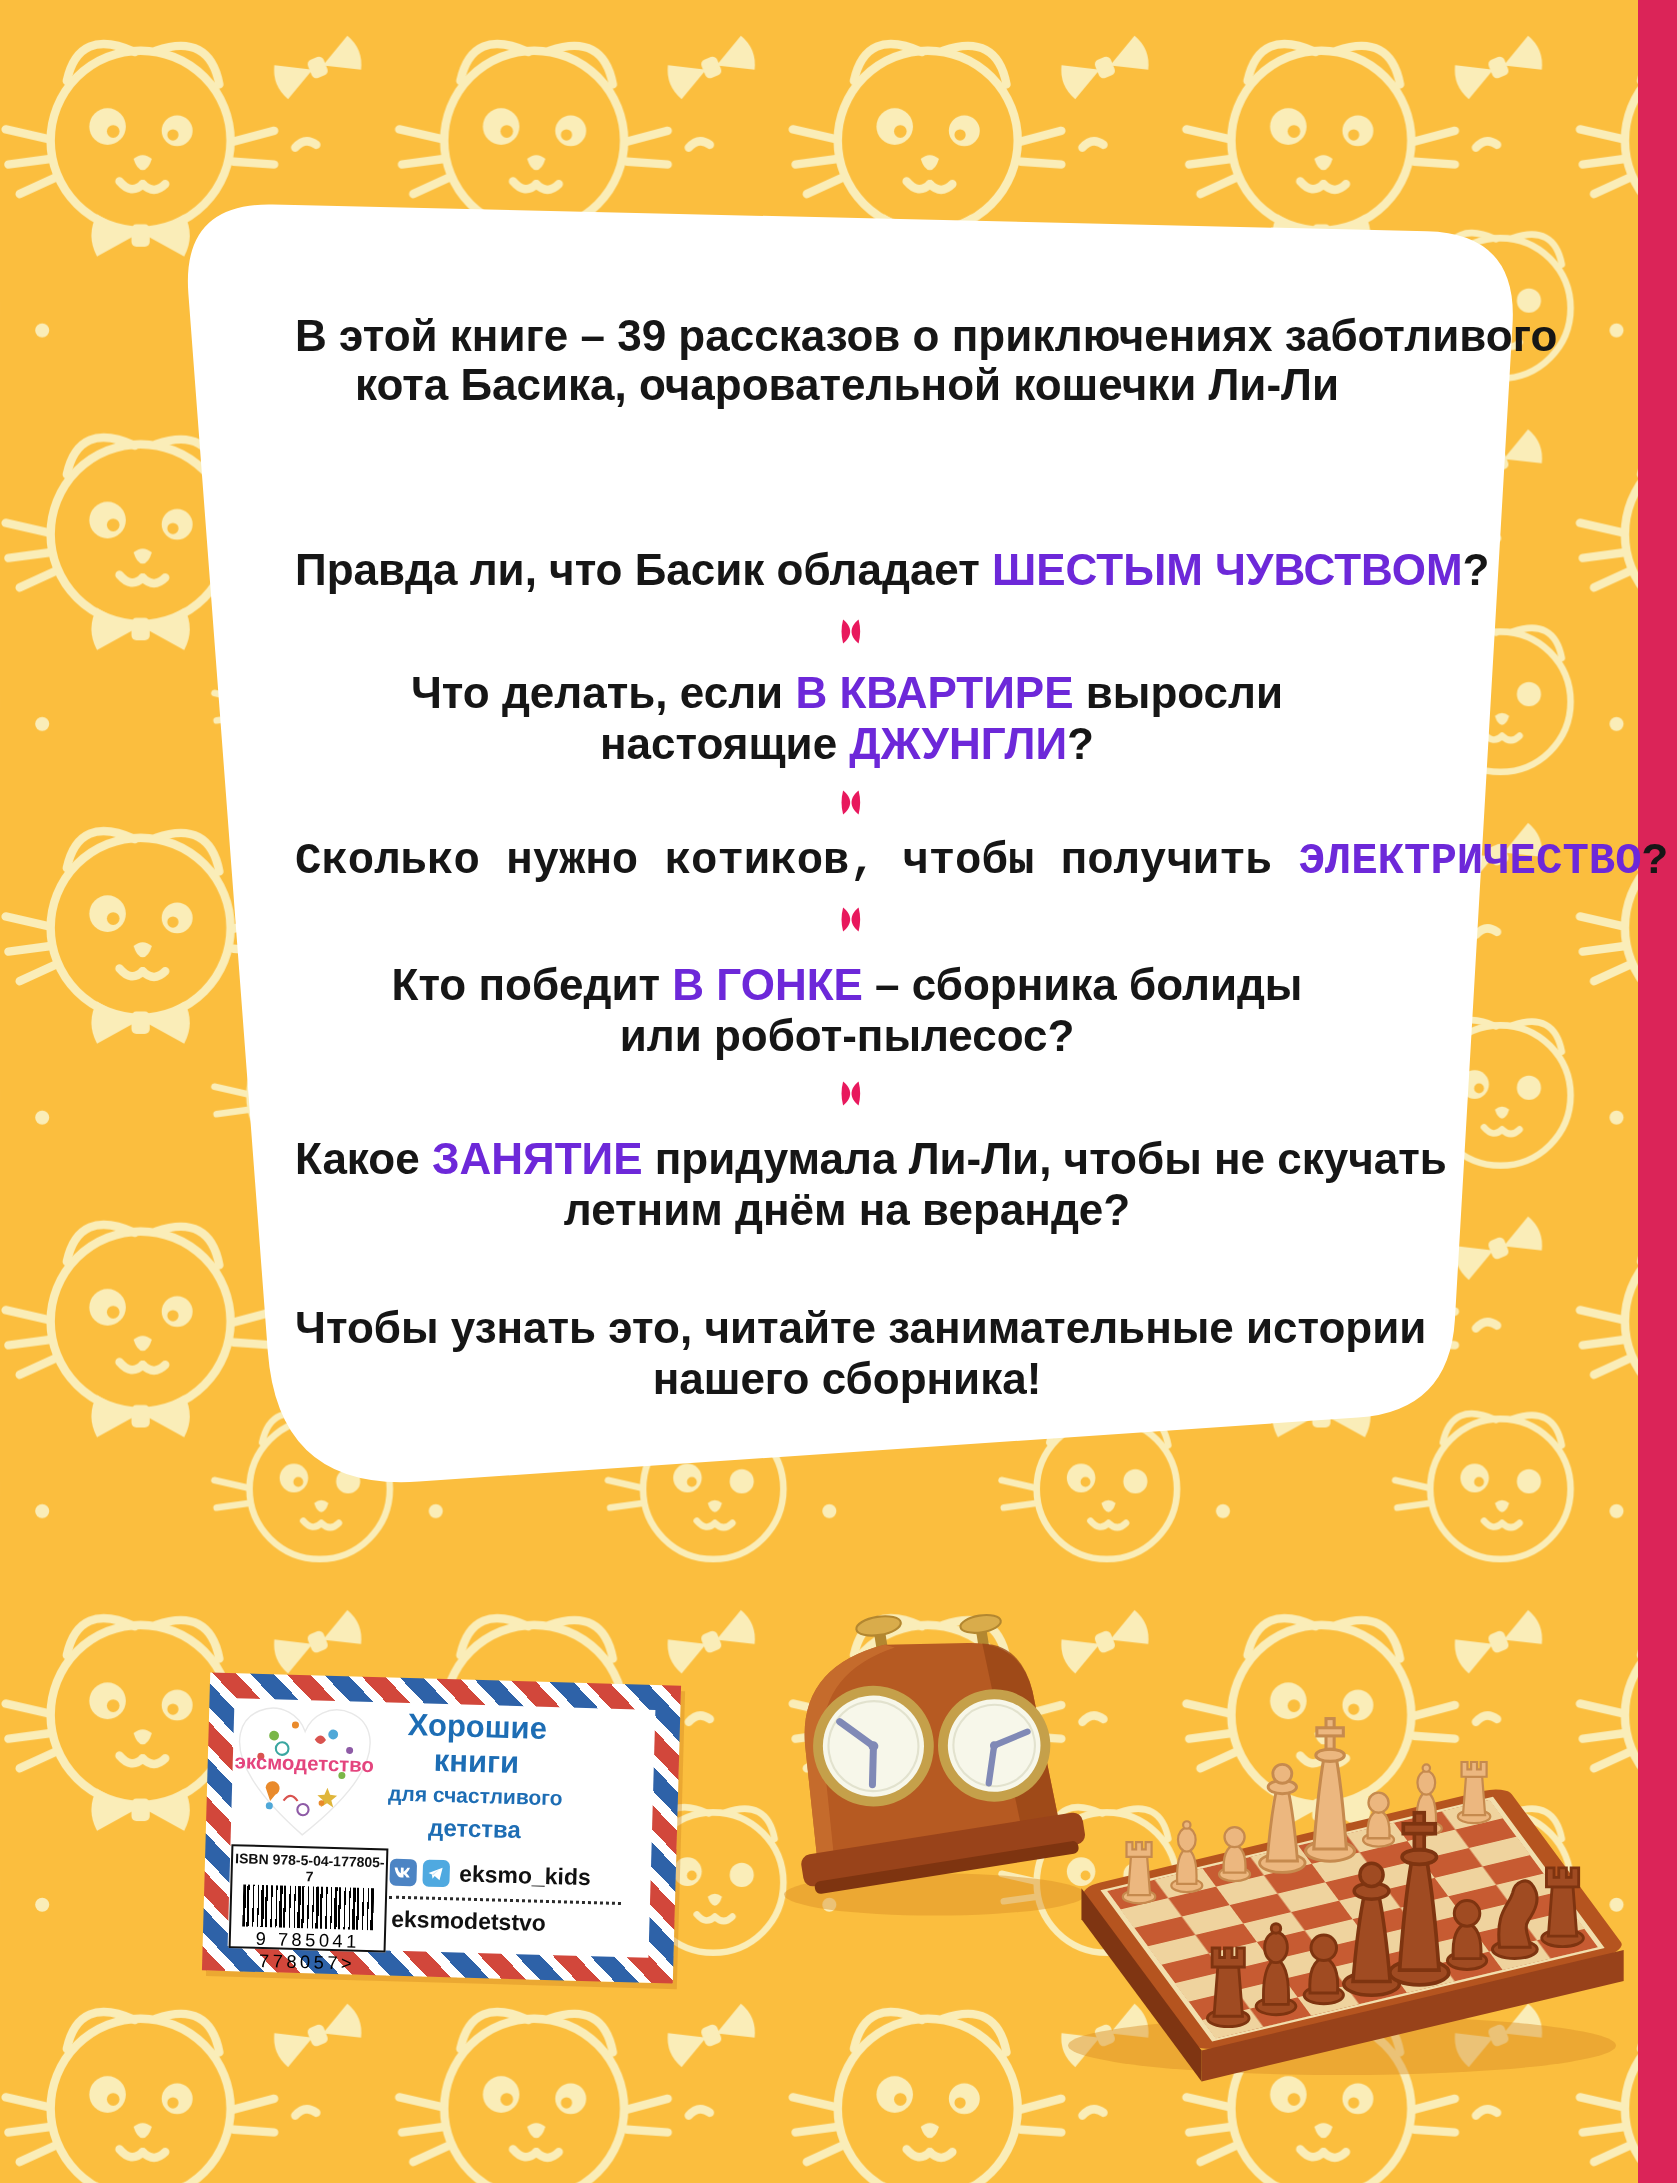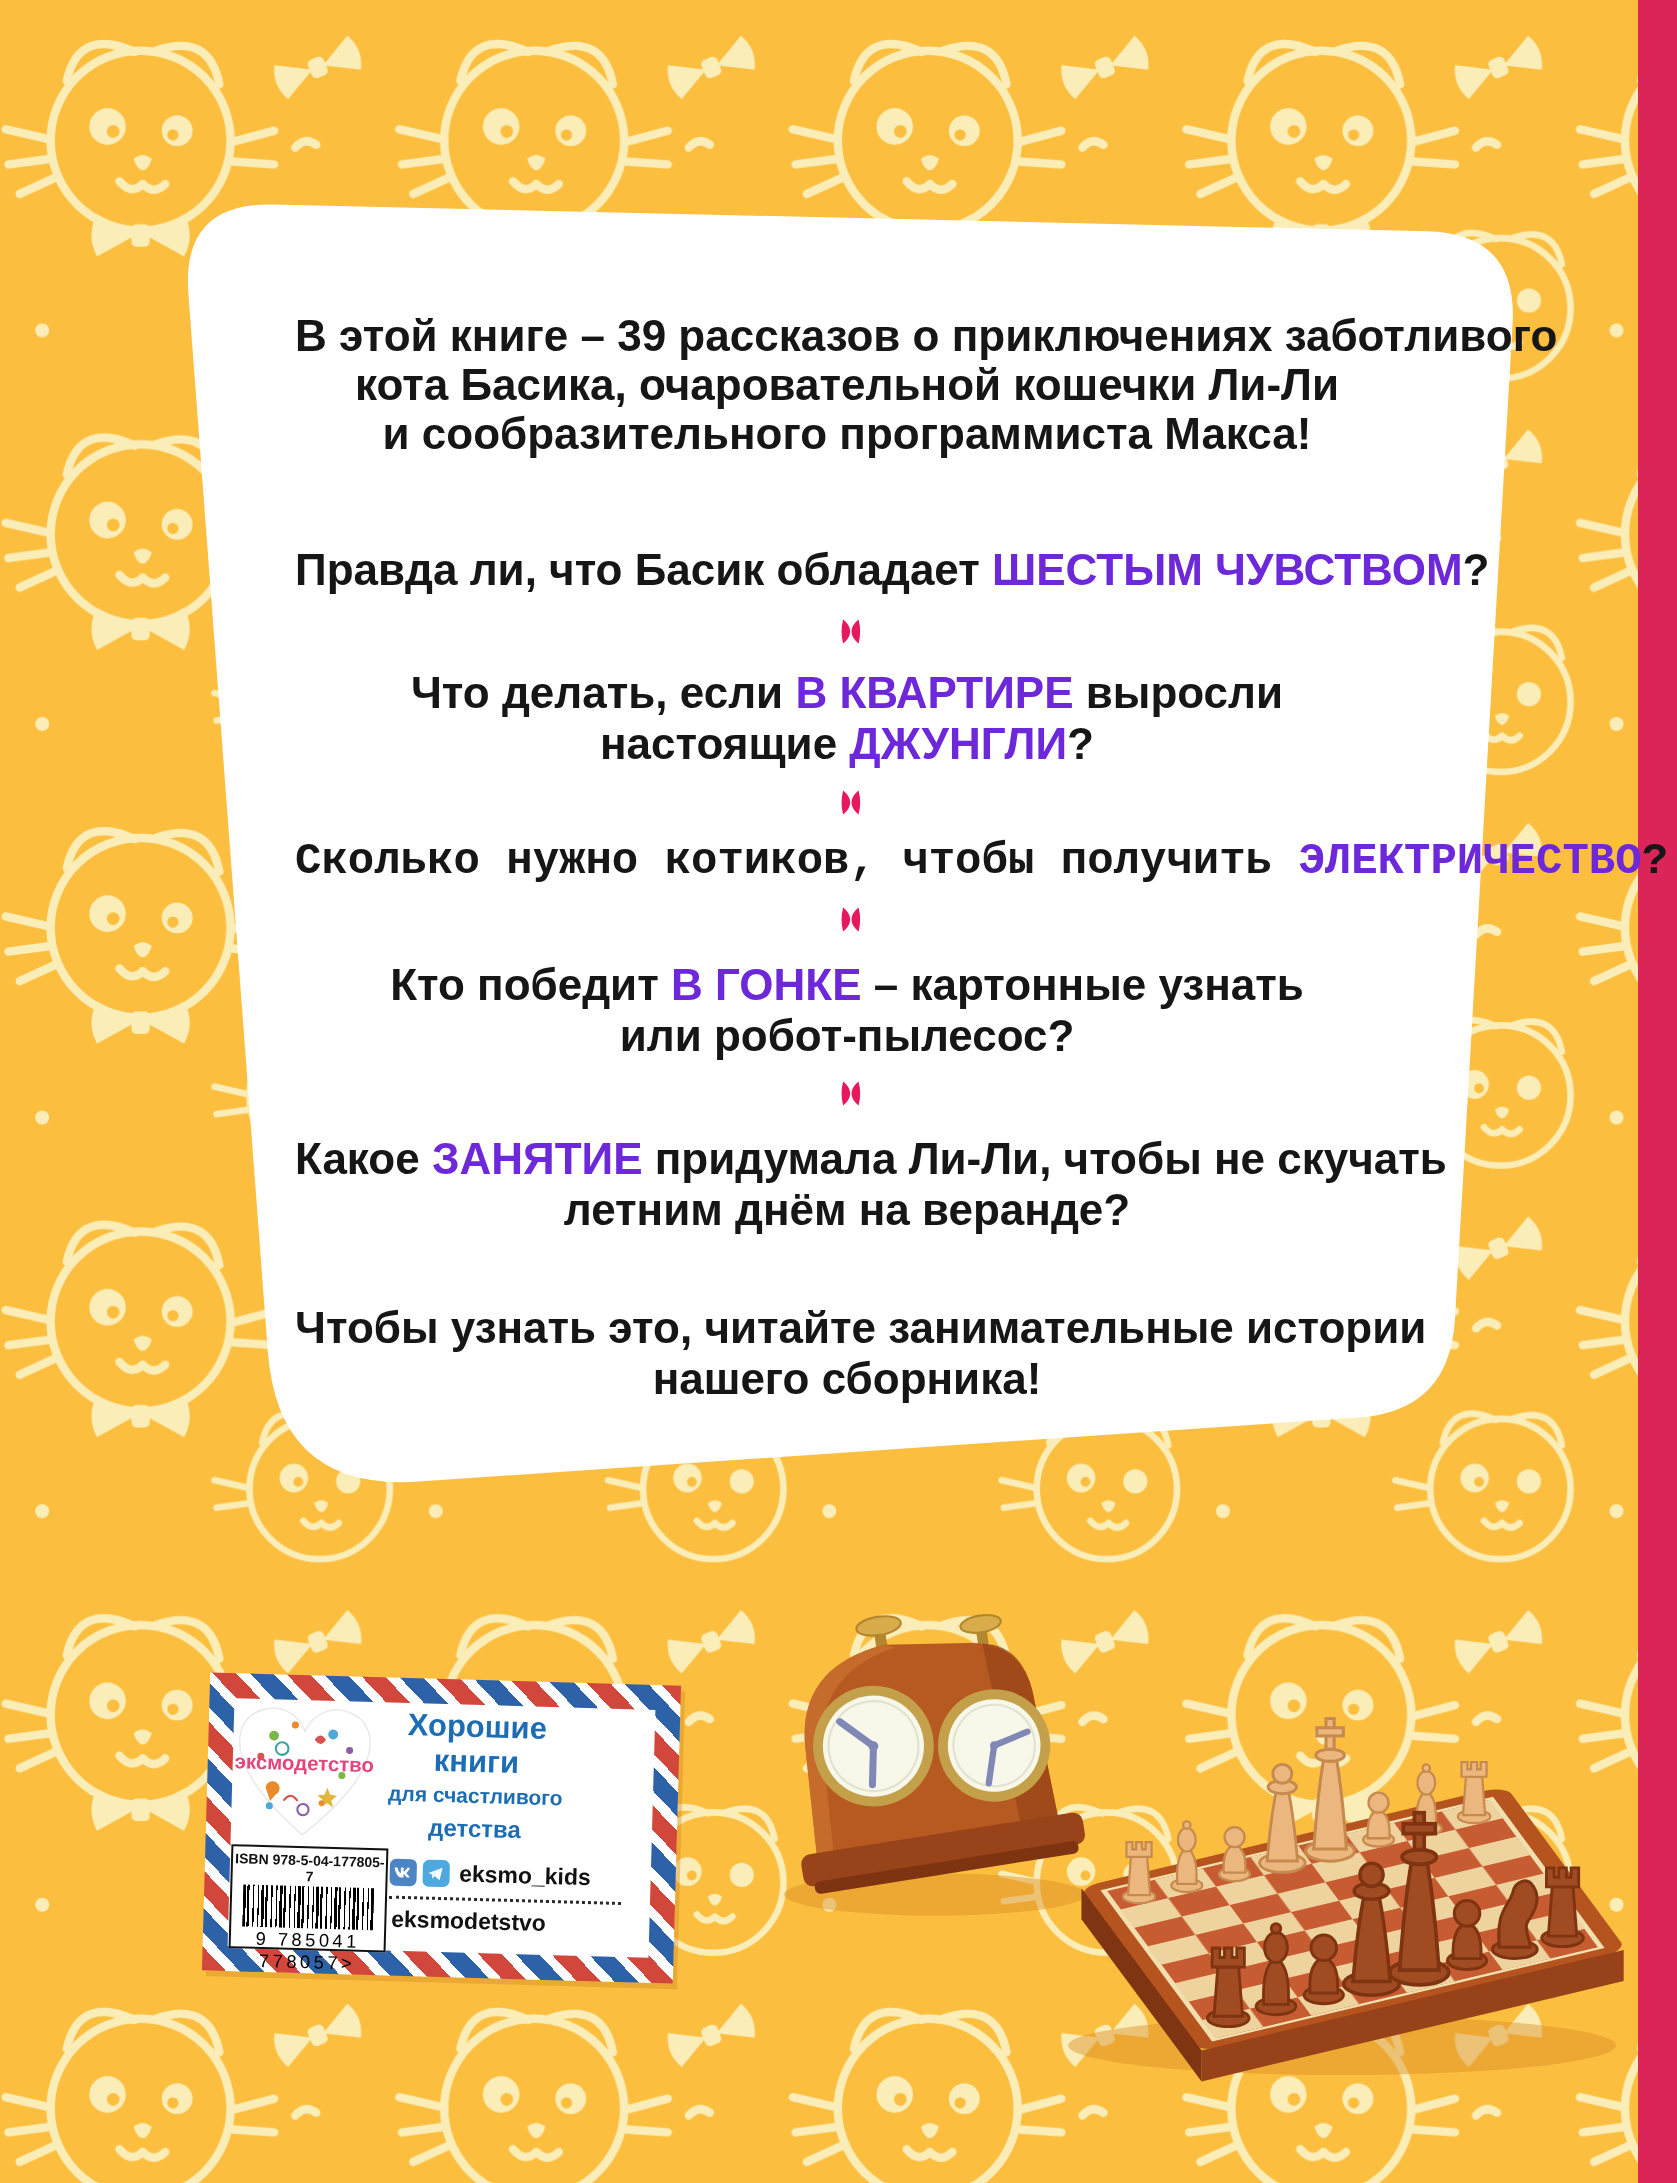--- a/index.html
+++ b/index.html
@@ -115,21 +115,20 @@
 
 <div class="pink-strip"></div>
 
 <svg class="card-svg" width="1677" height="2183" viewBox="0 0 2386 3106">
   <path d="M388,291 L2030,329 Q2160,332 2152,462 L2070,1878 Q2062,2008 1932,2017 L596,2108 Q396,2122 381,1923 L268,418 Q258,288 388,291 Z" fill="#ffffff"></path>
 </svg>
 
 <div class="tblock" id="intro">
   <div class="line">В этой книге – 39 рассказов о приключениях заботливого</div>
   <div class="line">кота Басика, очаровательной кошечки Ли-Ли</div>
-  <div class="line">и сообразительного программиста Макса!</div>
 </div>
 
 <div class="tblock" id="q1">
   <div class="line"><span>Правда ли, что Басик обладает </span><span class="hl">ШЕСТЫМ ЧУВСТВОМ</span><span>?</span></div>
 </div>
 
 <svg class="bow" id="bow1" width="19.7" height="27" viewBox="0 0 28 38">
   <g fill="#E8185D">
     <path d="M3,2 C10,8 13,13 13,19 C13,25 10,30 3,36 C0,24 0,14 3,2 Z"></path>
     <path d="M25,2 C18,8 15,13 15,19 C15,25 18,30 25,36 C28,24 28,14 25,2 Z"></path>
@@ -153,21 +152,21 @@
 </div>
 
 <svg class="bow" id="bow3" width="19.7" height="27" viewBox="0 0 28 38">
   <g fill="#E8185D">
     <path d="M3,2 C10,8 13,13 13,19 C13,25 10,30 3,36 C0,24 0,14 3,2 Z"></path>
     <path d="M25,2 C18,8 15,13 15,19 C15,25 18,30 25,36 C28,24 28,14 25,2 Z"></path>
   </g>
 </svg>
 
 <div class="tblock" id="q4">
-  <div class="line"><span>Кто победит </span><span class="hl">В ГОНКЕ</span><span> – картонные узнать</span></div>
+  <div class="line"><span>Кто победит </span><span class="hl">В ГОНКЕ</span><span> – сборника болиды</span></div>
   <div class="line">или робот-пылесос?</div>
 </div>
 
 <svg class="bow" id="bow4" width="19.7" height="27" viewBox="0 0 28 38">
   <g fill="#E8185D">
     <path d="M3,2 C10,8 13,13 13,19 C13,25 10,30 3,36 C0,24 0,14 3,2 Z"></path>
     <path d="M25,2 C18,8 15,13 15,19 C15,25 18,30 25,36 C28,24 28,14 25,2 Z"></path>
   </g>
 </svg>
 

